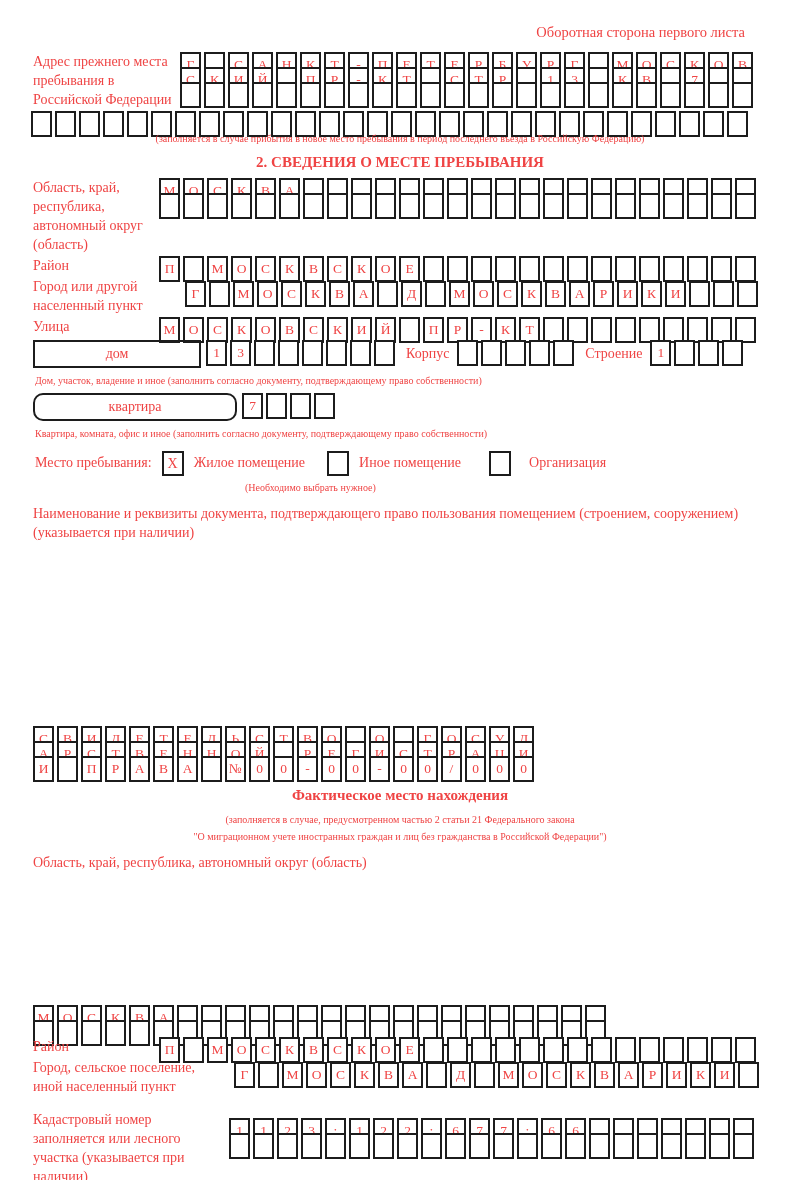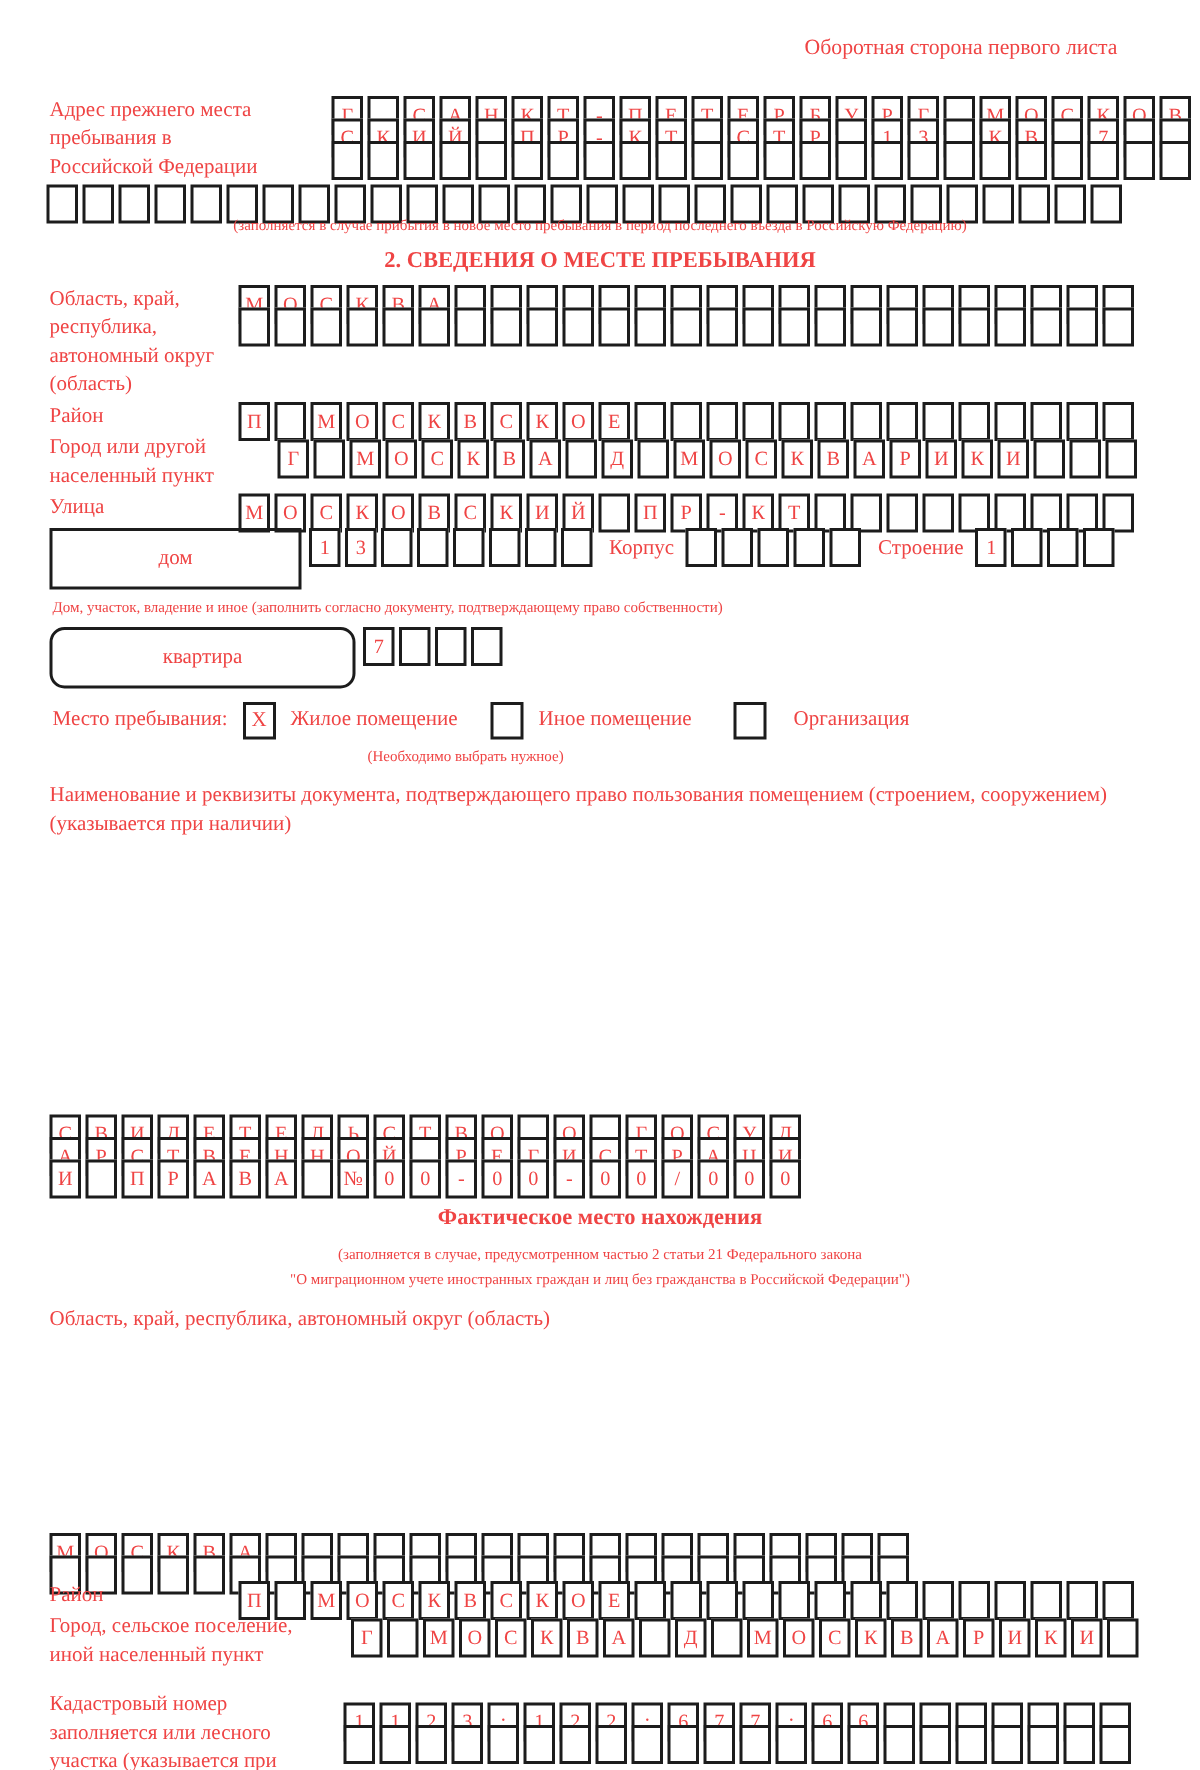--- a/index.html
+++ b/index.html
@@ -61,21 +61,21 @@
     font-weight: bold;
     font-size: 15px;
     margin: 7px 0 7px 0;
   }
   .inline-label { font-size: 14px; line-height: 28px; }
   .big-box {
     display: inline-flex;
     align-items: center;
     justify-content: center;
     border: 2px solid #1c1c1c;
-    height: 41px;
+    height: 28px;
     font-size: 14px;
     vertical-align: top;
   }
   .house-box { width: 168px; margin-right: 5px; }
   .flat-box { width: 204px; margin-right: 5px; border-radius: 10px; }
   .gap-label { padding: 0 8px; }
   .checkline {
     display: flex;
     align-items: center;
     padding-left: 35px;
@@ -104,21 +104,21 @@
     width: 380px;
     text-align: center;
     font-size: 13.5px;
     line-height: 18.5px;
     margin-top: 5px;
   }
   .mt4 { margin-top: 4px; }
   .mt8 { margin-top: 8px; flex-direction: column; }
   .mt14 { margin-top: 14px; }
   .mt16 { margin-top: 16px; }
-  .mt20 { margin-top: 23px; gap: 41px; }
+  .mt20 { margin-top: 11px; }
   .cells-offset { margin-top: 4px; }
 </style>
 </head>
 <body>
 
 <div class="page">
 
   <div class="top-header">Оборотная сторона первого листа</div>
 
   <div class="formrow mt20">
@@ -164,20 +164,21 @@
     <span class="cellrow"><span class="cell"></span><span class="cell"></span><span class="cell"></span><span class="cell"></span><span class="cell"></span></span>
     <span class="inline-label gap-label">Строение</span>
     <span class="cellrow"><span class="cell">1</span><span class="cell"></span><span class="cell"></span><span class="cell"></span></span>
   </div>
   <div class="caption left mt4">Дом, участок, владение и иное (заполнить согласно документу, подтверждающему право собственности)</div>
 
   <div class="formrow mt4">
     <span class="big-box flat-box">квартира</span>
     <span class="cellrow"><span class="cell">7</span><span class="cell"></span><span class="cell"></span><span class="cell"></span></span>
   </div>
+  <div class="caption left mt4">Квартира, комната, офис и иное (заполнить согласно документу, подтверждающему право собственности)</div>
 
   <div class="checkline">
     <span>Место пребывания:</span>
     <span class="checkbox">X</span>
     <span>Жилое помещение</span>
     <span class="checkbox" style="margin-left:22px;"></span>
     <span>Иное помещение</span>
     <span class="checkbox" style="margin-left:28px;margin-right:18px;"></span>
     <span>Организация</span>
   </div>

